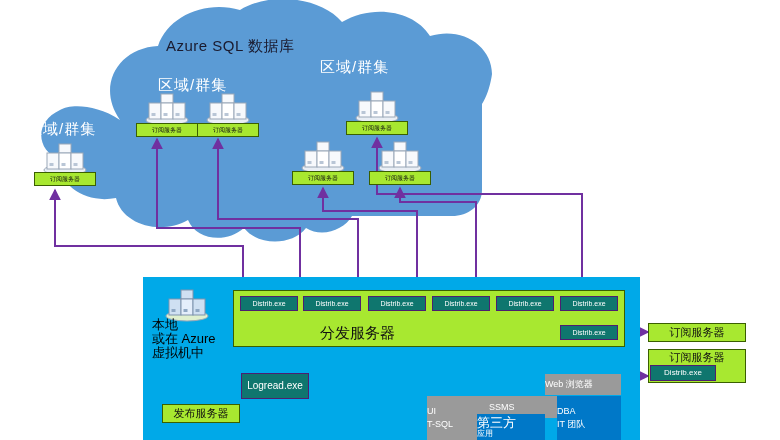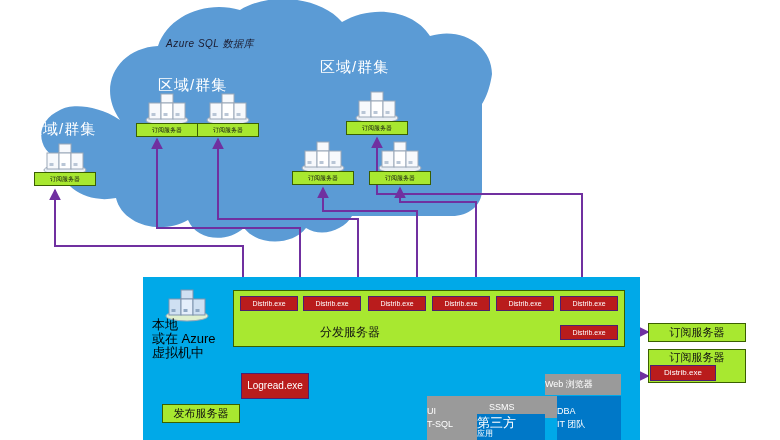--- a/index.html
+++ b/index.html
@@ -2,47 +2,47 @@
 <html><head>
 <meta charset="utf-8">
 <style>
   html,body{margin:0;padding:0;background:#ffffff;}
   body{width:780px;height:440px;overflow:hidden;
        font-family:"Liberation Sans","DejaVu Sans",sans-serif;}
   #stage{position:relative;width:780px;height:440px;background:#fff;}
 
   
   #cloud-layer{position:absolute;left:0;top:0;width:780px;height:270px;}
-  .cloud-title{position:absolute;color:#1a1a2e;font-size:10px;letter-spacing:.5px;white-space:nowrap;font-style:italic;}
+  .cloud-title{position:absolute;color:#1a1a2e;font-size:15px;letter-spacing:.5px;white-space:nowrap;}
   .region-label{position:absolute;color:#ffffff;font-size:15px;white-space:nowrap;letter-spacing:1px;}
 
   
   .srv{position:absolute;}
   .srv svg{display:block;}
 
   
   .chip{position:absolute;background:#A8E830;border:1px solid #3a5f00;
         color:#111;display:flex;align-items:center;justify-content:center;
         box-sizing:border-box;white-space:nowrap;font-size:6px;line-height:1;}
   .chip.big{font-size:11px;}
 
   
-  .pchip{position:absolute;background:#b91c1c;border:1px solid #4c1f70;
+  .pchip{position:absolute;background:#0f766e;border:1px solid #4c1f70;
          color:#ffffff;display:flex;align-items:center;justify-content:center;
          box-sizing:border-box;white-space:nowrap;font-size:7px;line-height:1;}
   .pchip.lg{font-size:10px;}
 
   
   #onprem{position:absolute;left:143px;top:277px;width:497px;height:163px;
           background:#00A9E8;box-sizing:border-box;}
   #onprem-label{position:absolute;left:152px;top:318px;width:86px;color:#000000;
                 font-size:13px;line-height:14px;text-align:left;}
   #distributor-box{position:absolute;left:233px;top:290px;width:392px;height:57px;
                    background:#A8E830;border:1px solid #3a5f00;box-sizing:border-box;}
-  #distributor-label{position:absolute;left:320px;top:324px;color:#111;font-size:12px;white-space:nowrap;}
+  #distributor-label{position:absolute;left:320px;top:324px;color:#111;font-size:15px;white-space:nowrap;}
 
   
   .pbox{position:absolute;box-sizing:border-box;display:flex;flex-direction:column;
         align-items:flex-start;justify-content:center;color:#ffffff;font-size:9px;line-height:13px;}
   .gray{background:#9a9a9a;}
   .dkblue{background:#0078C8;}
 
   
   #wires{position:absolute;left:0;top:0;width:780px;height:440px;pointer-events:none;}
 </style>

